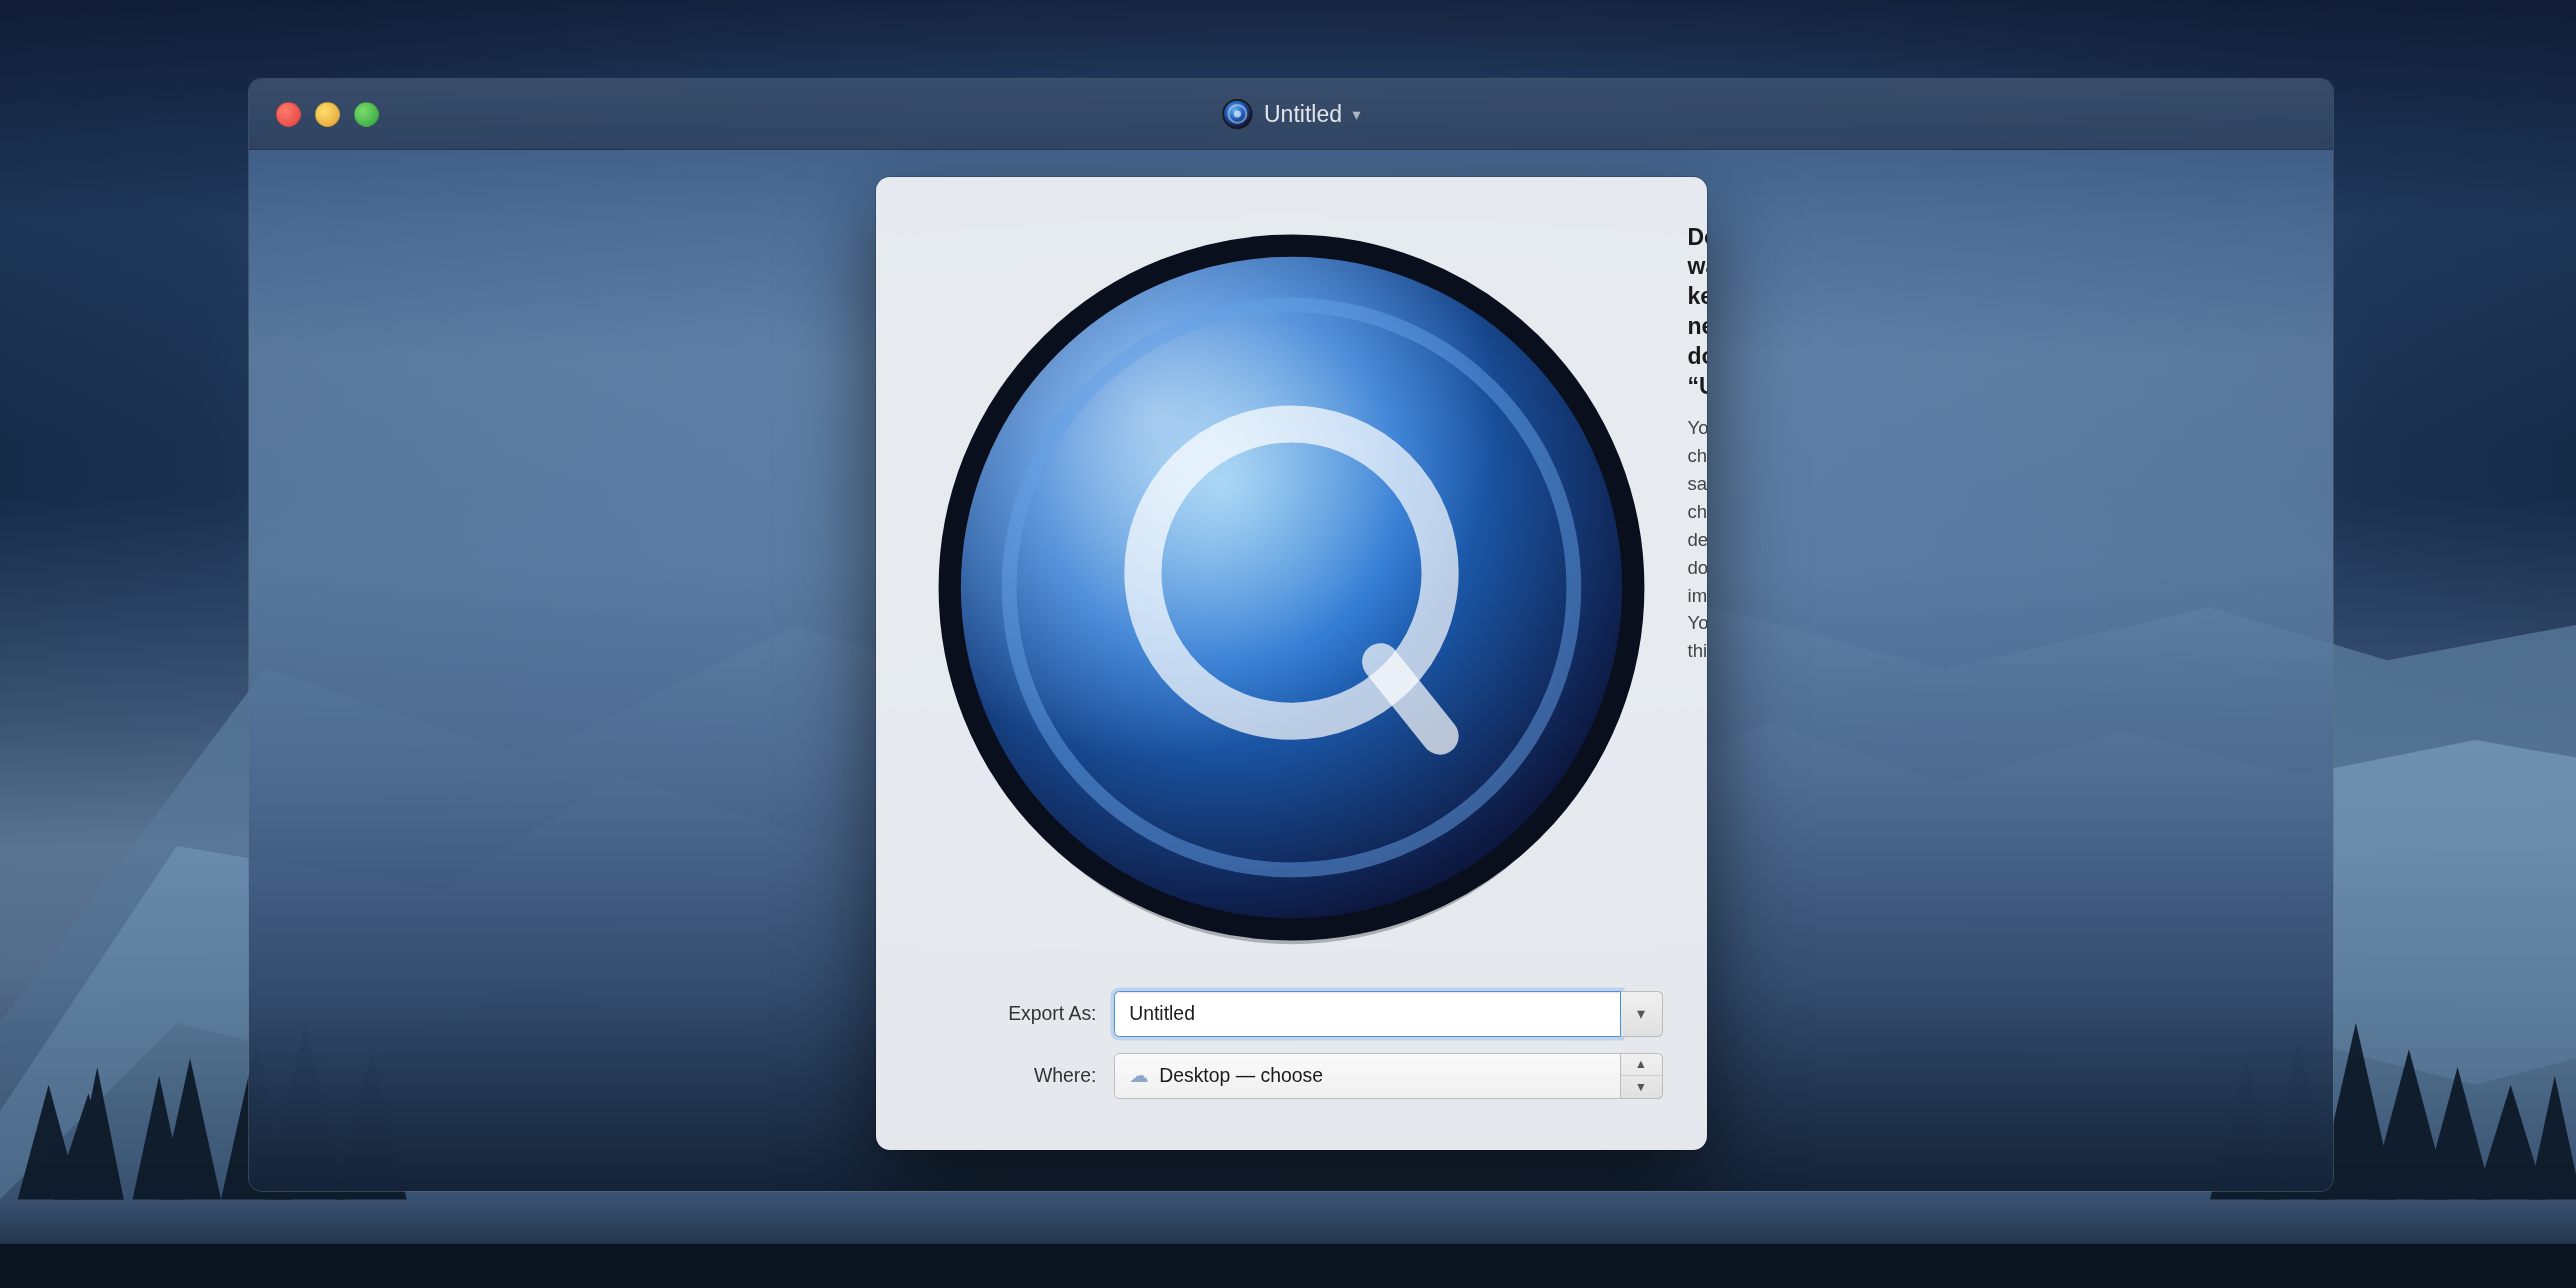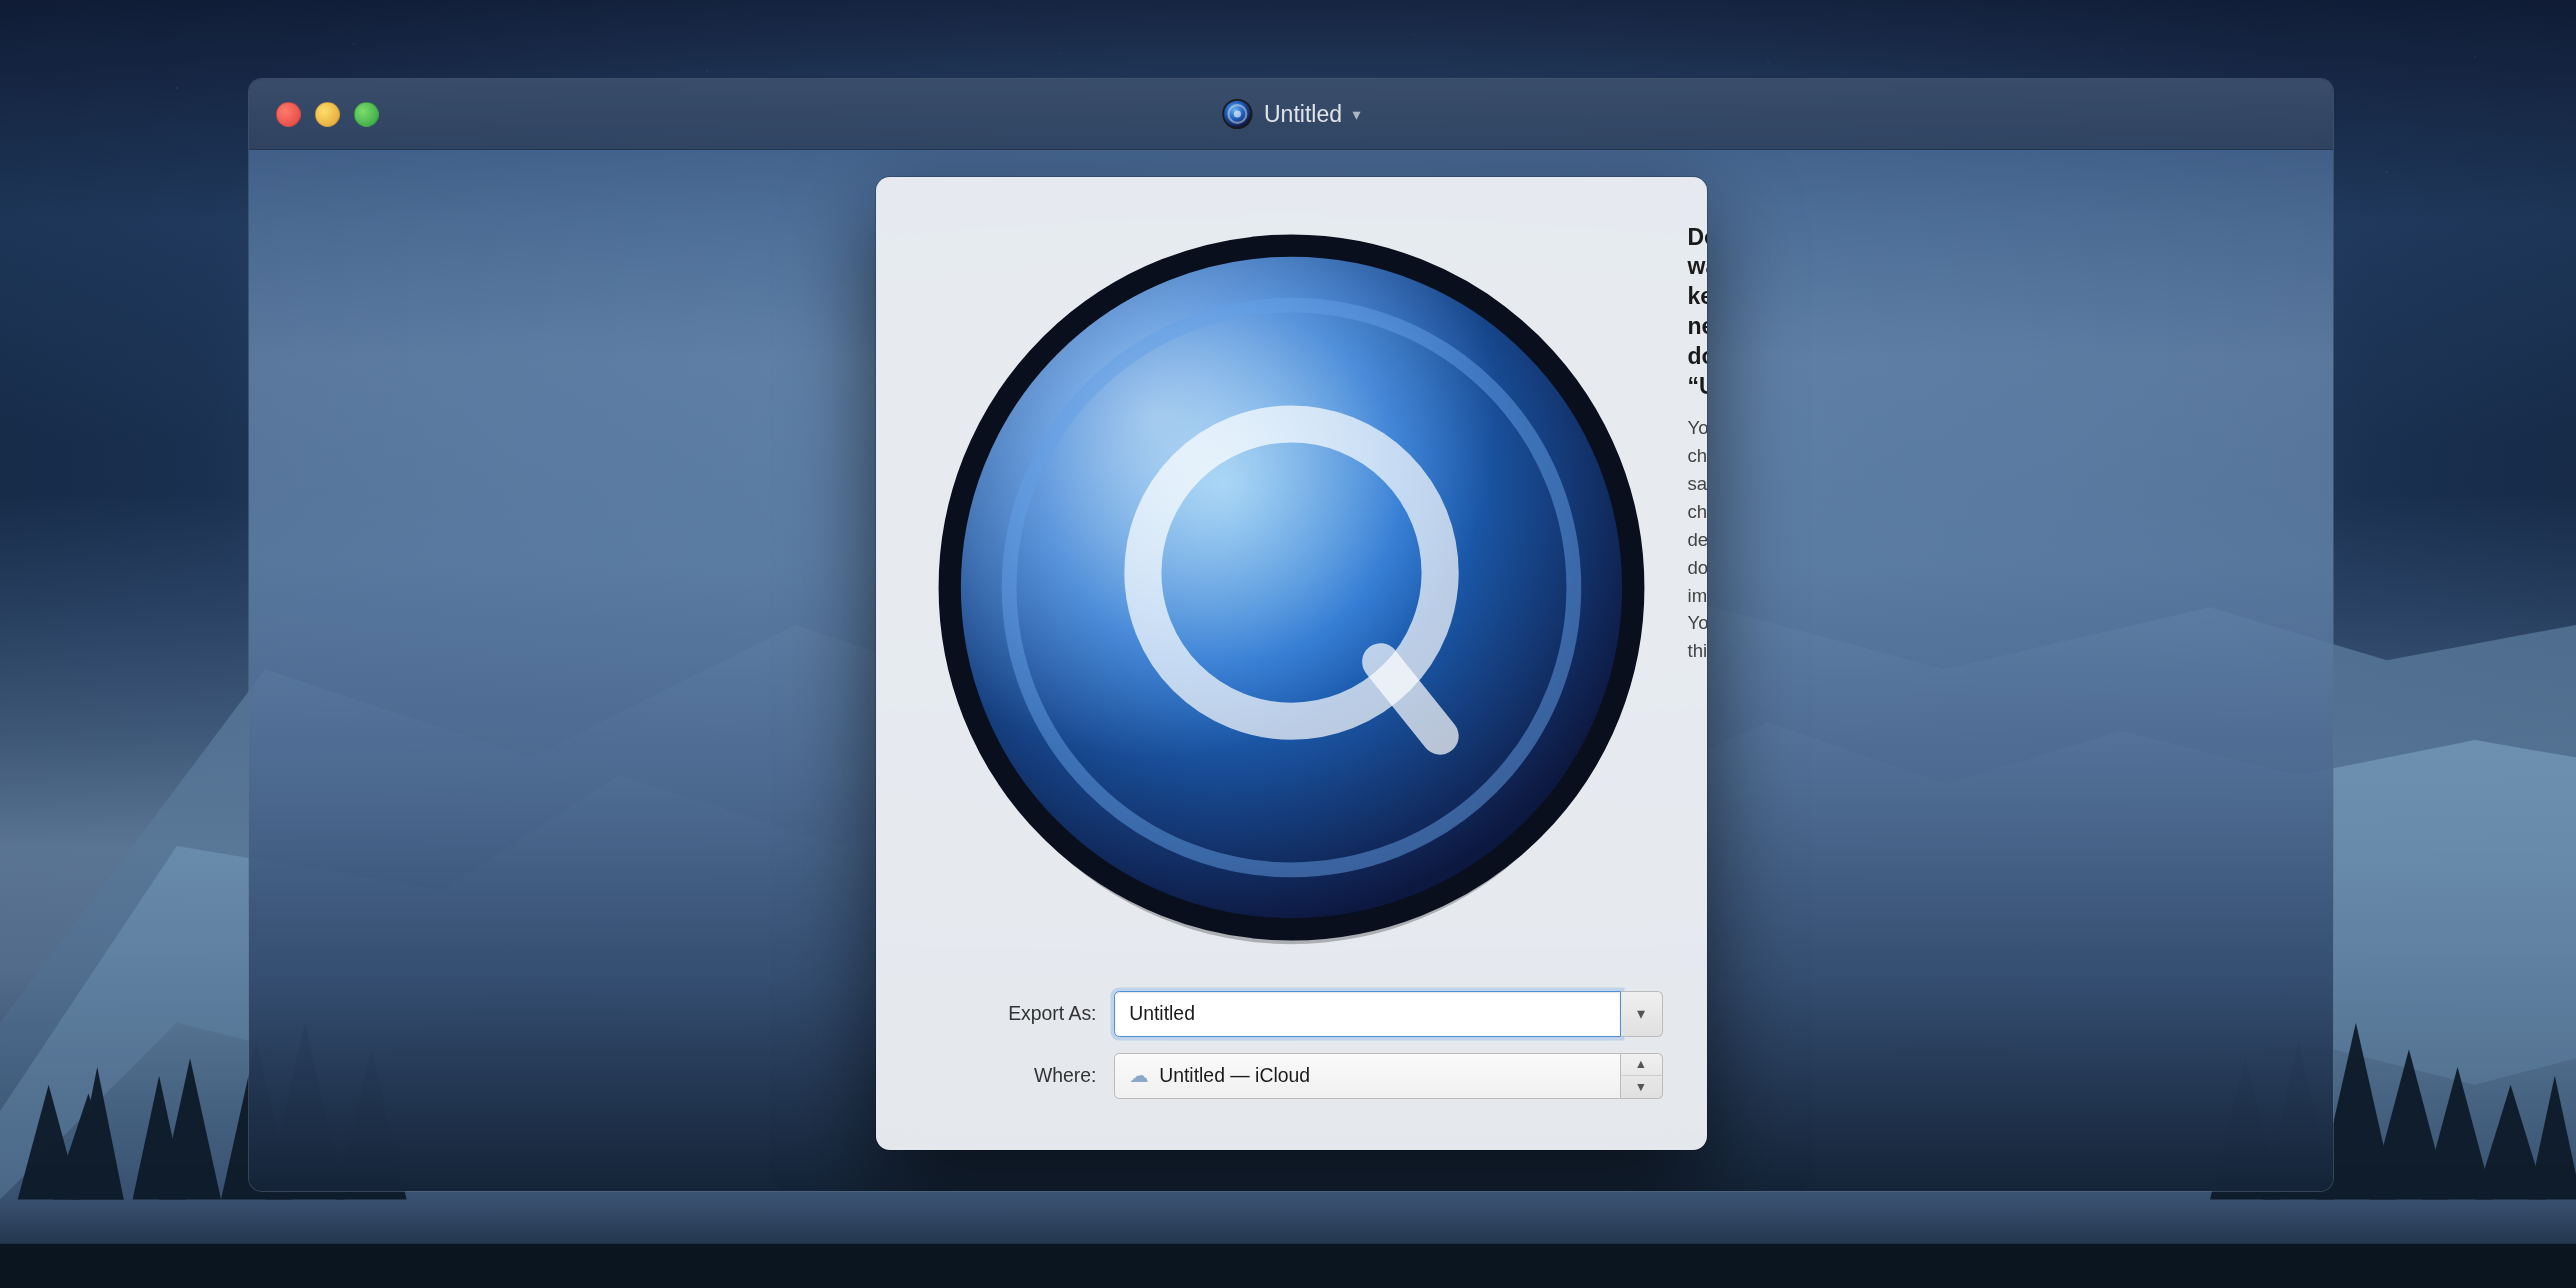--- a/index.html
+++ b/index.html
@@ -507,21 +507,21 @@
             <div class="dropdown-btn">▾</div>
           </div>
         </div>
 
 
         <div class="form-row">
           <label class="form-label">Where:</label>
           <div class="form-input-wrapper">
             <div class="where-select">
               <span class="cloud-icon">☁</span>
-              <span>Untitled — iCloud</span>
+              <span>Desktop — choose</span>
             </div>
             <div class="where-stepper">
               <div class="stepper-up">▲</div>
               <div class="stepper-down">▼</div>
             </div>
           </div>
         </div>
 
       </div>
     </div>

